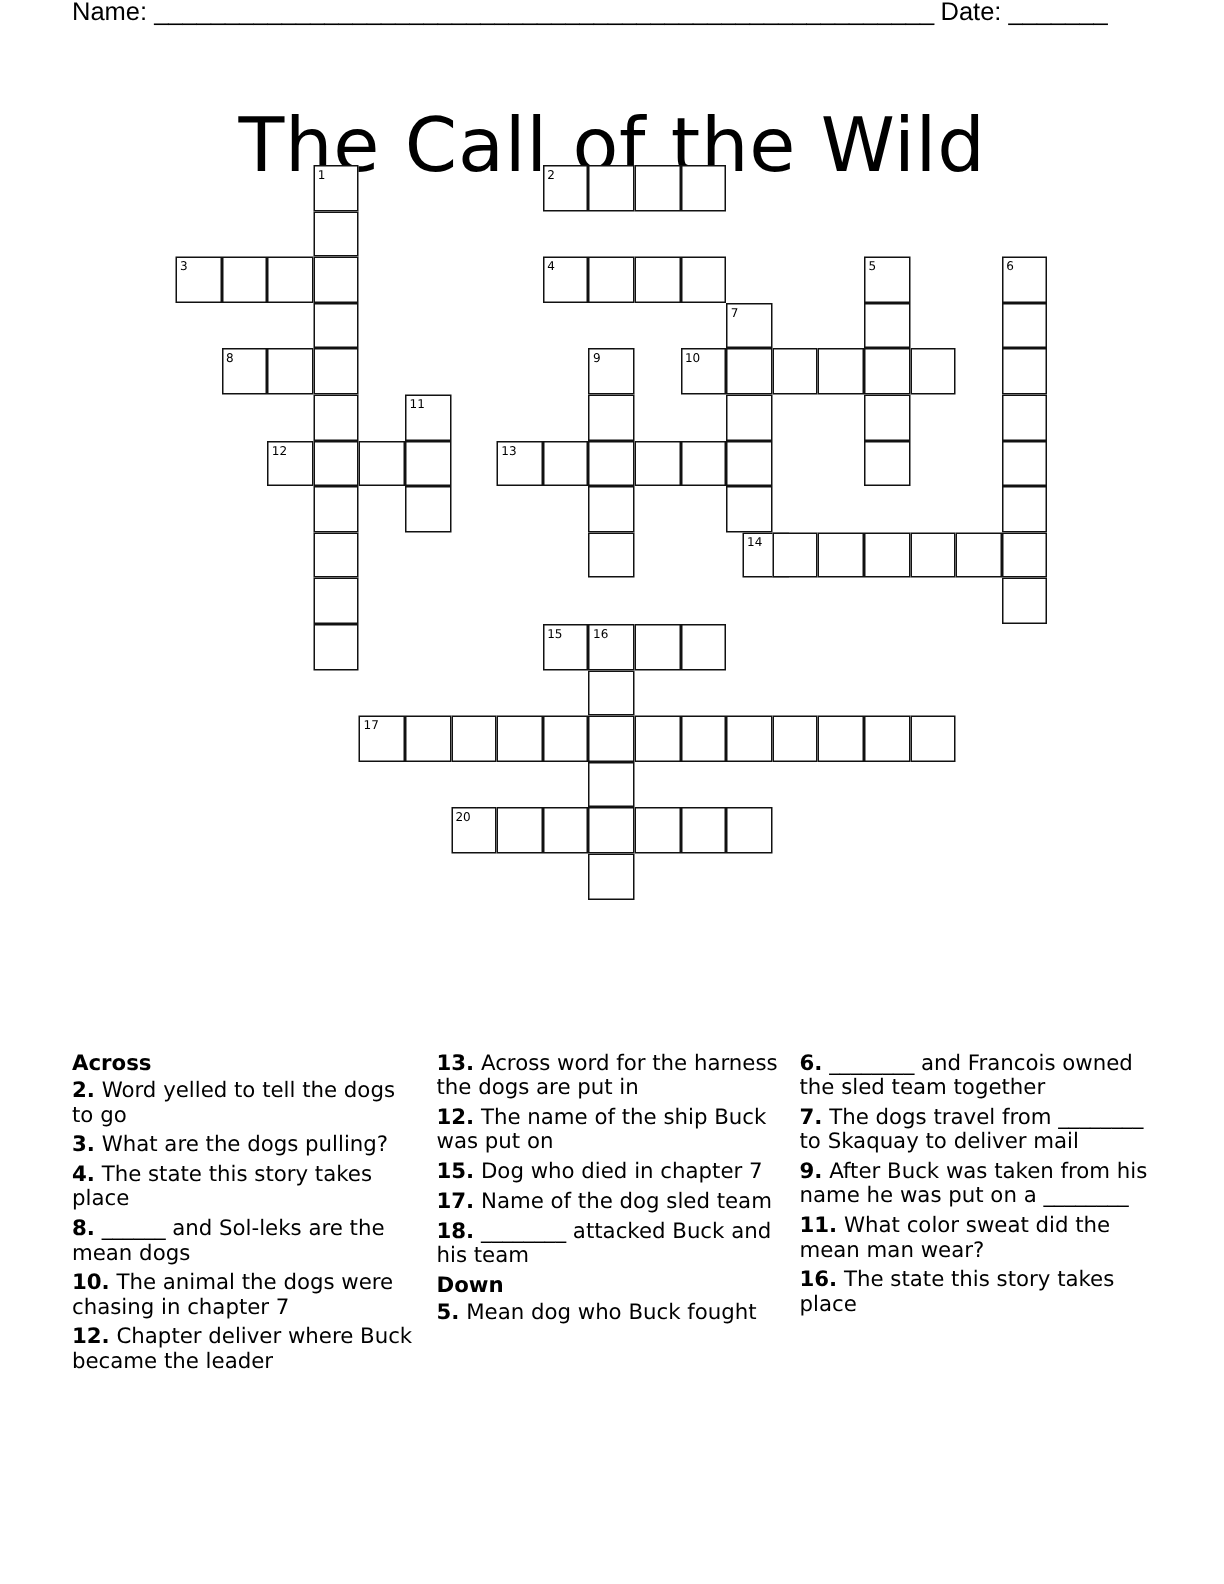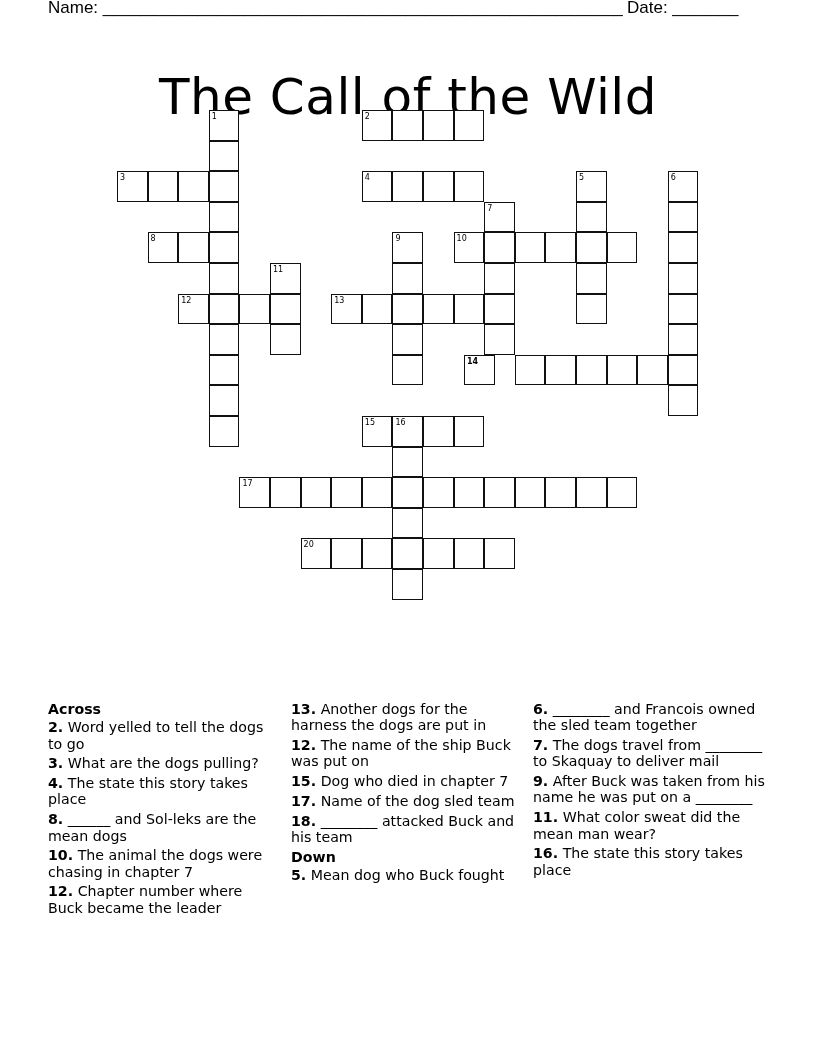--- a/index.html
+++ b/index.html
@@ -77,21 +77,21 @@
     <div class="cell" style="left: 550.8px; top: 214.2px;"></div>
     <div class="cell" style="left: 550.8px; top: 244.8px;"></div>
     <div class="cell" style="left: 550.8px; top: 275.4px;"></div>
     <div class="cell" style="left: 367.2px; top: 91.8px;">
       <span class="num">7</span>
     </div>
     <div class="cell" style="left: 367.2px; top: 122.4px;"></div>
     <div class="cell" style="left: 367.2px; top: 153px;"></div>
     <div class="cell" style="left: 367.2px; top: 183.6px;"></div>
     <div class="cell" style="left: 367.2px; top: 214.2px;"></div>
-    <div class="cell" style="left: 347px; top: 244.8px; font-weight: bold;">
+    <div class="cell" style="left: 378px; top: 244.8px;">
       <span class="num">14</span>
     </div>
     <div class="cell" style="left: 30.6px; top: 122.4px;">
       <span class="num">8</span>
     </div>
     <div class="cell" style="left: 61.2px; top: 122.4px;"></div>
     <div class="cell" style="left: 275.4px; top: 122.4px;">
       <span class="num">9</span>
     </div>
     <div class="cell" style="left: 275.4px; top: 153px;"></div>
@@ -161,25 +161,25 @@
     <div class="cell" style="left: 367.2px; top: 428.4px;"></div>
   </div>
 
 <div class="clues col1">
   <div class="sec">Across</div>
   <div class="clue"><b>2.</b> <span>Word yelled to tell the dogs to go</span></div>
   <div class="clue"><b>3.</b> <span>What are the dogs pulling?</span></div>
   <div class="clue"><b>4.</b> <span>The state this story takes place</span></div>
   <div class="clue"><b>8.</b> <span>______ and Sol-leks are the mean dogs</span></div>
   <div class="clue"><b>10.</b> <span>The animal the dogs were chasing in chapter 7</span></div>
-  <div class="clue"><b>12.</b> <span>Chapter number where Buck became the leader</span></div>
+  <div class="clue"><b>12.</b> <span>Chapter deliver where Buck became the leader</span></div>
 </div>
 
 <div class="clues col2">
-  <div class="clue"><b>13.</b> <span>Another dogs for the harness the dogs are put in</span></div>
+  <div class="clue"><b>13.</b> <span>Across word for the harness the dogs are put in</span></div>
   <div class="clue"><b>12.</b> <span>The name of the ship Buck was put on</span></div>
   <div class="clue"><b>15.</b> <span>Dog who died in chapter 7</span></div>
   <div class="clue"><b>17.</b> <span>Name of the dog sled team</span></div>
   <div class="clue"><b>18.</b> <span>________ attacked Buck and his team</span></div>
   <div class="sec">Down</div>
   <div class="clue"><b>5.</b> <span>Mean dog who Buck fought</span></div>
 </div>
 
 <div class="clues col3">
   <div class="clue"><b>6.</b> <span>________ and Francois owned the sled team together</span></div>

